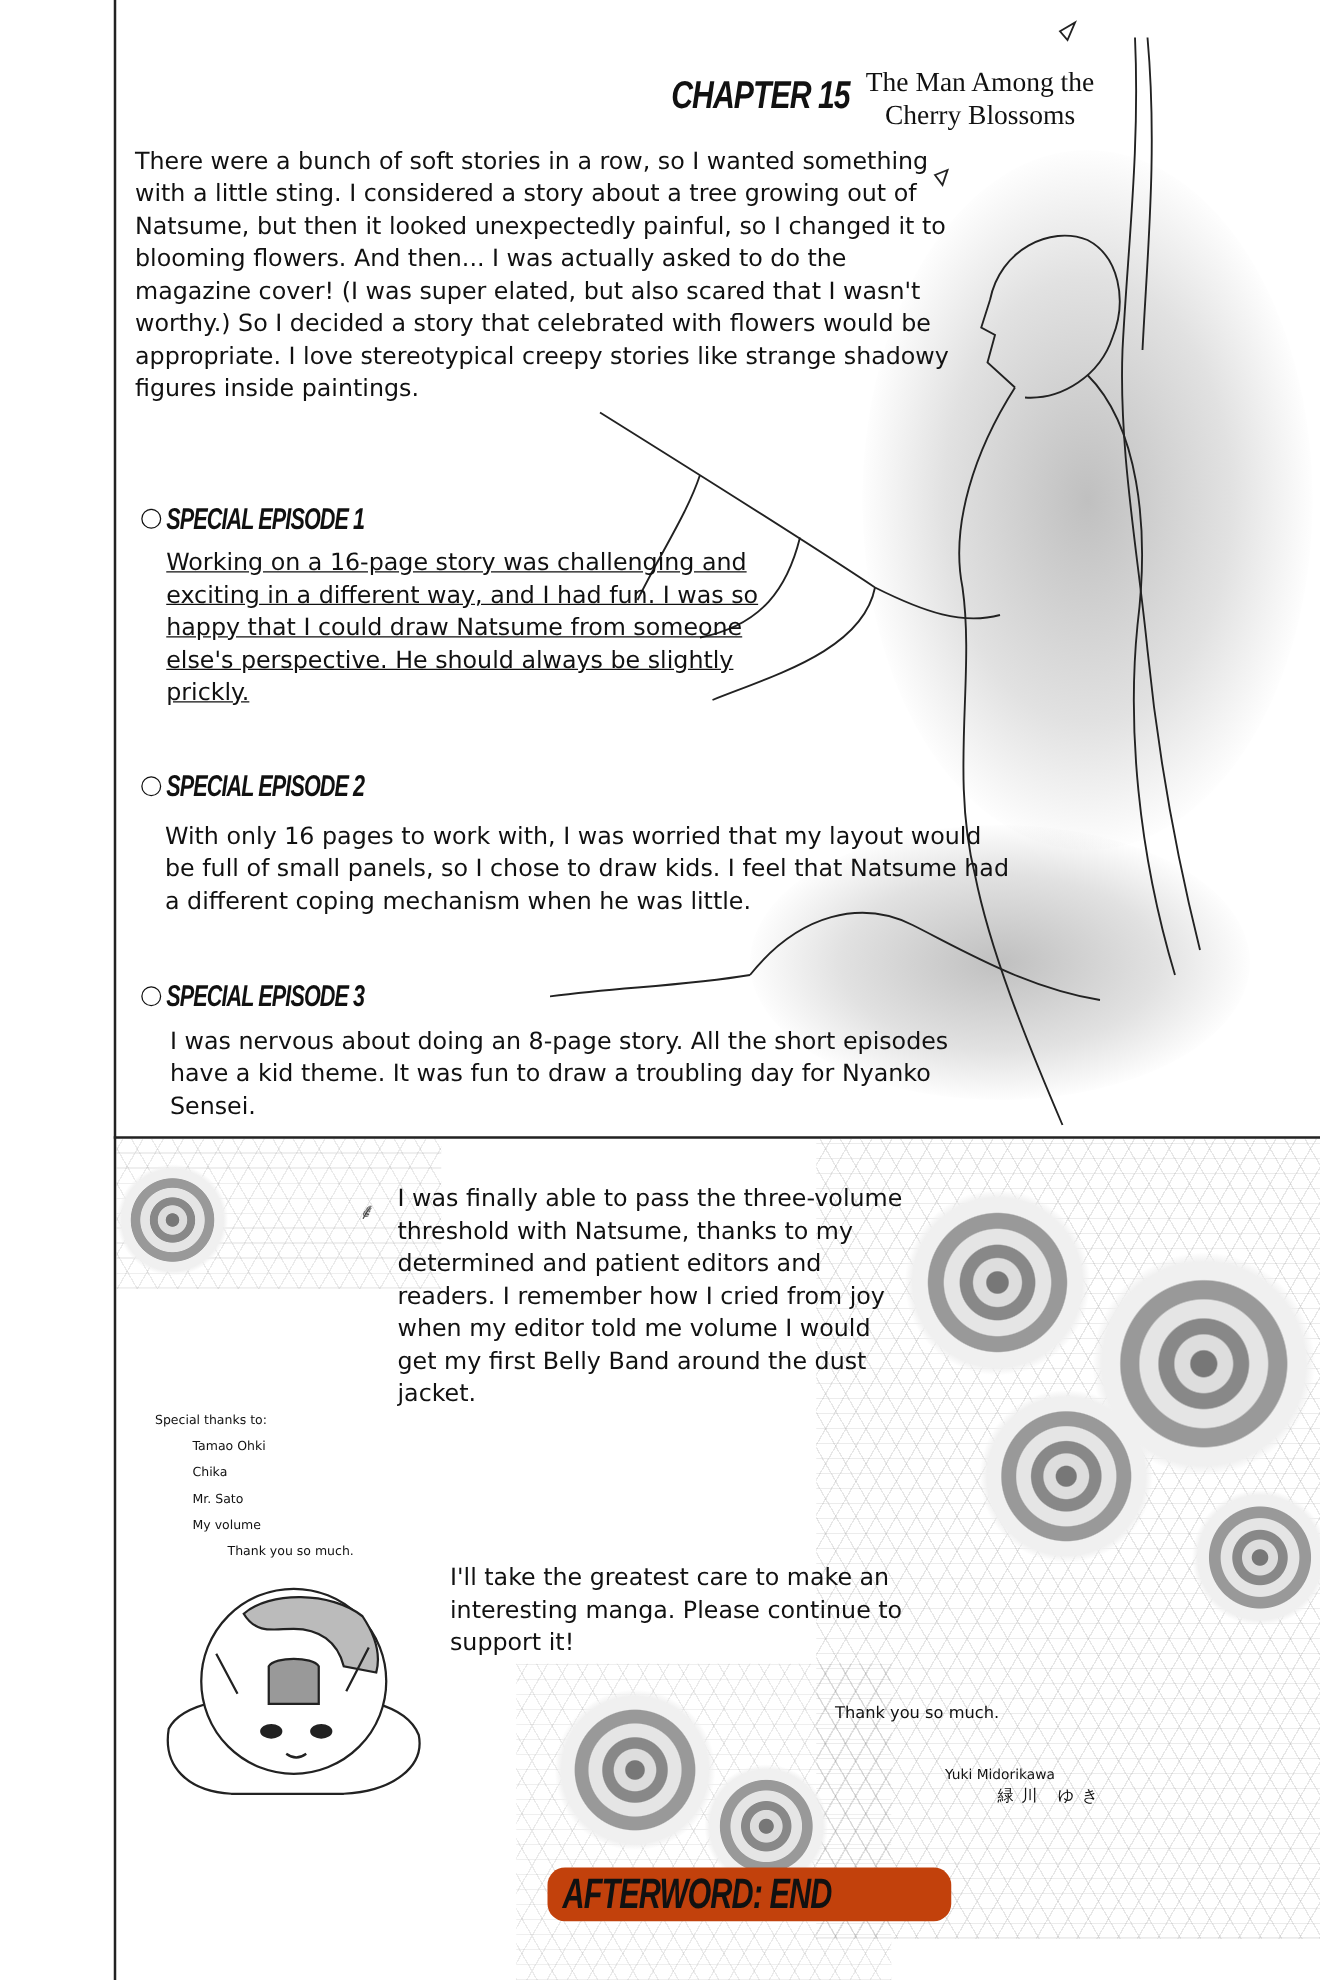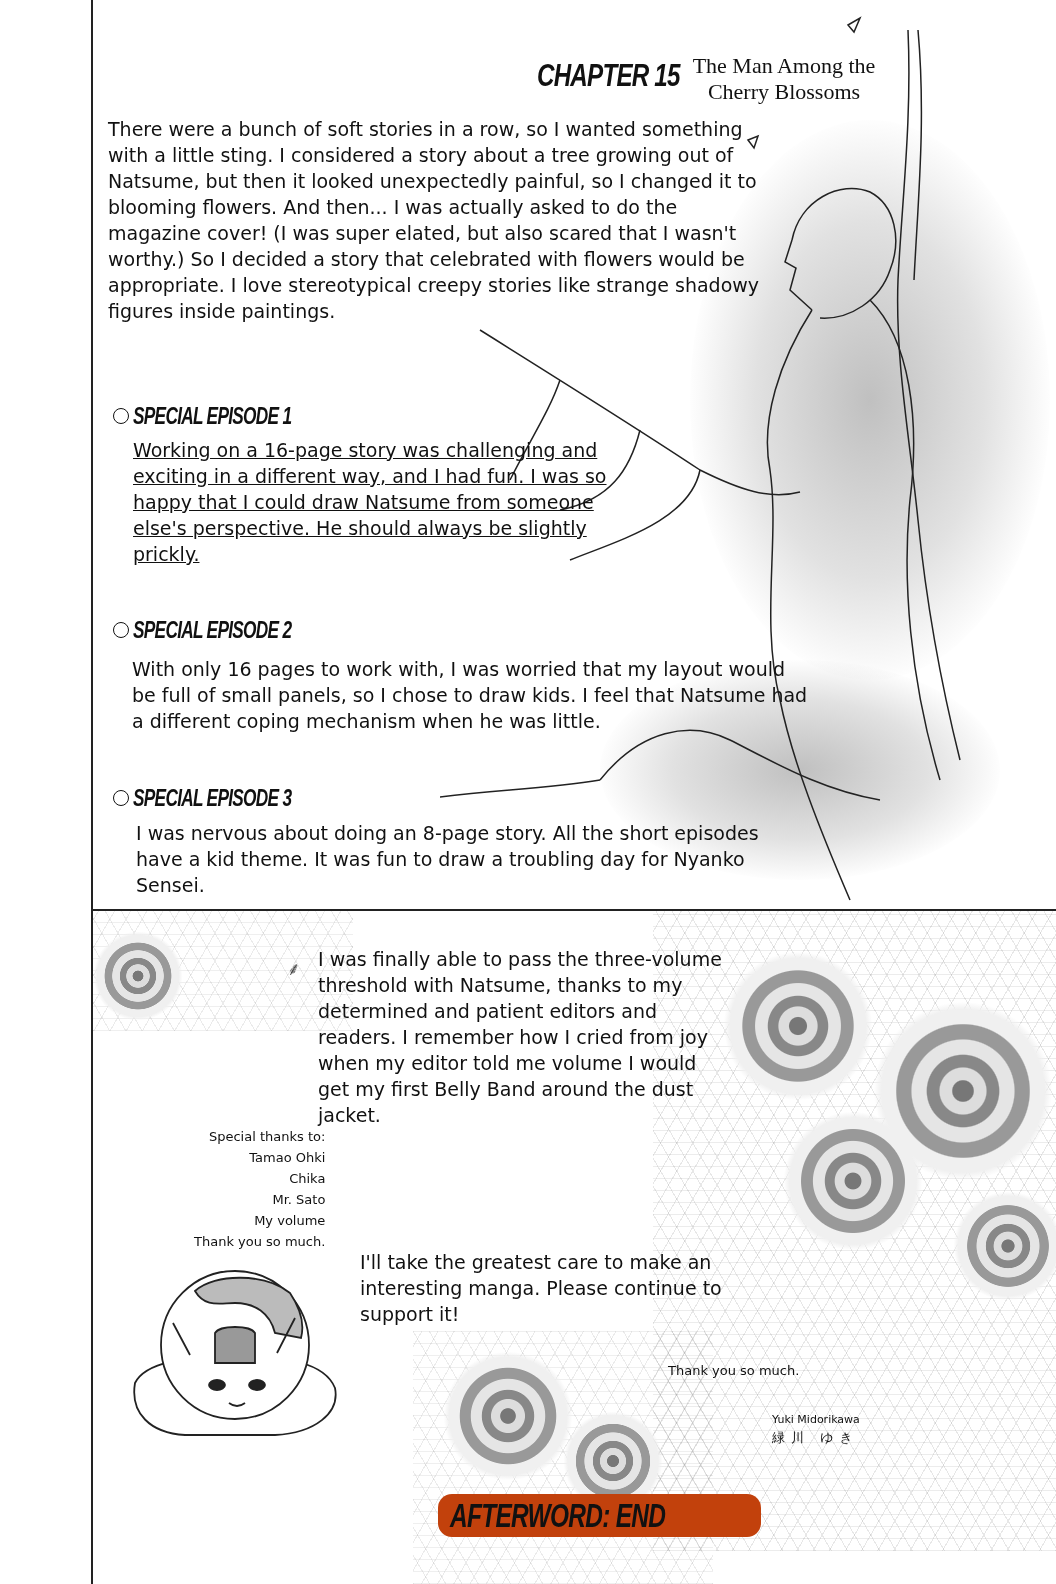--- a/index.html
+++ b/index.html
@@ -38,27 +38,27 @@
     .section-body { position: absolute; }
 
     .s1-head { left: 113px; top: 402px; }
     .s1-body { left: 133px; top: 437px; width: 520px; text-decoration: underline; }
     .s2-head { left: 113px; top: 616px; }
     .s2-body { left: 132px; top: 656px; width: 680px; }
     .s3-head { left: 113px; top: 784px; }
     .s3-body { left: 136px; top: 820px; width: 640px; }
 
     .note-block { position: absolute; left: 318px; top: 946px; width: 410px; font-size: 19px; line-height: 26px; }
-    .thanks { position: absolute; left: 136px; top: 1126px; font-size: 13px; line-height: 21px; text-align: right; }
+    .thanks { position: absolute; left: 124px; top: 1126px; font-size: 10px; line-height: 21px; }
     .thanks .person { padding-left: 30px; }
     .thanks .closing { padding-left: 58px; }
     .care-text { position: absolute; left: 360px; top: 1249px; width: 430px; font-size: 19px; line-height: 26px; }
     .thank-you-2 { position: absolute; left: 668px; top: 1363px; font-size: 13px; }
-    .author { position: absolute; left: 772px; top: 1411px; font-size: 11px; line-height: 18px; }
-    .author-jp { font-size: 13px; letter-spacing: 6px; }
+    .author { position: absolute; left: 756px; top: 1411px; font-size: 11px; line-height: 18px; }
+    .author-jp { font-size: 13px; letter-spacing: 6px; margin-left: 42px; }
     .end-label { position: absolute; left: 438px; top: 1494px; background: #c2410c; padding: 2px 12px; border-radius: 14px;
                  font-family: "Liberation Sans", sans-serif; font-weight: bold; font-style: italic; font-size: 34px; letter-spacing: -1px; }
     .end-label span { display: inline-block; transform: scaleX(0.72); transform-origin: left; }
     .feather { position: absolute; font-size: 18px; color: #444; }
   </style>
 </head>
 <body>
 
 <div class="page-border-left"></div>
 

